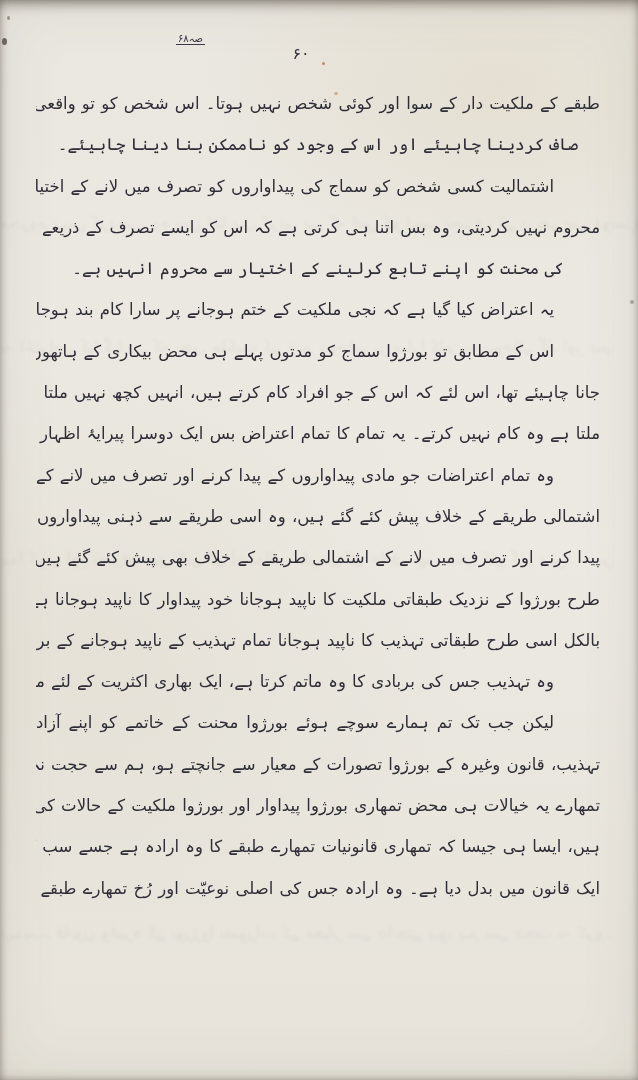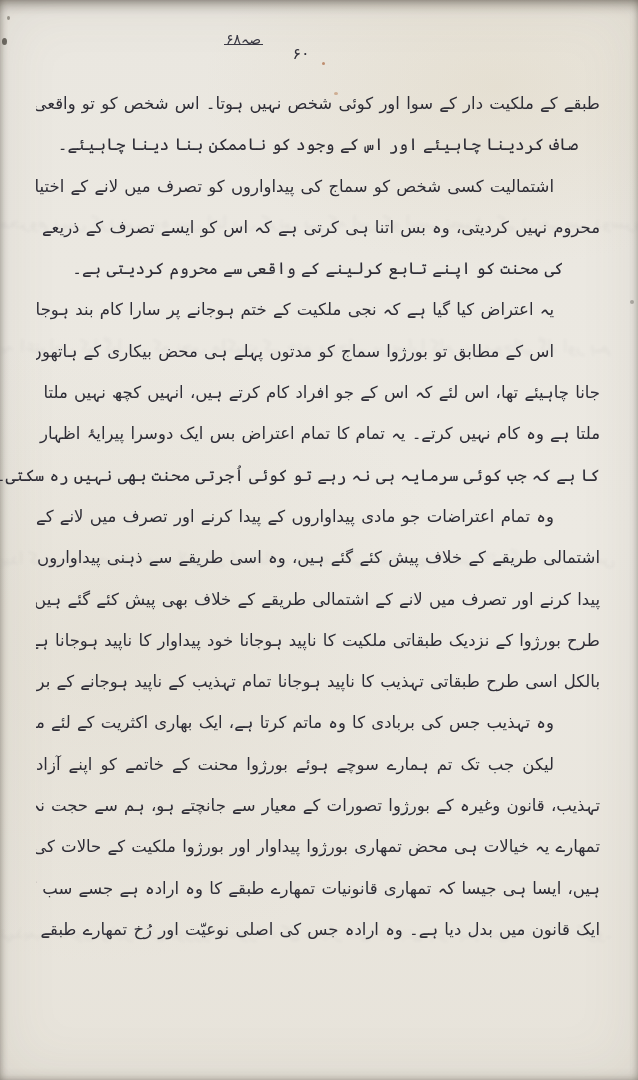--- a/index.html
+++ b/index.html
@@ -36,24 +36,23 @@
     font-size:16.5px;
     text-align:justify;text-align-last:justify;
     white-space:nowrap;overflow:hidden;
     word-spacing:1px;
     position:relative;
   }
   .line.first{padding-right:46px;}
   .line.center{text-align-last:center;overflow:visible;font-family:Liberation Serif, serif;}
   .fnmark{
     position:absolute;top:-7px;left:140px;
-    font-size:14px;line-height:10px;color:#3a3944;
+    font-size:10px;line-height:10px;color:#3a3944;
     border-bottom:1px solid #3a3944;padding:0 2px;
     direction:rtl;
-    margin-left:48px;
   }
   
   .ghost{
     position:absolute;left:0;right:0;z-index:1;
     direction:rtl;font-size:17px;white-space:nowrap;overflow:hidden;
     color:#4a4a55;opacity:.055;filter:blur(1.6px);
     transform:scaleX(-1);
   }
   .speck{position:absolute;border-radius:50%;z-index:3;}
   .speck.red1{width:3px;height:3px;left:322px;top:62px;background:#a85f35;opacity:.65;}
@@ -83,32 +82,31 @@
   <div class="text-block">
 
     <div class="para">
       <div class="line">طبقے کے ملکیت دار کے سوا اور کوئی شخص نہیں ہوتا۔ اس شخص کو تو واقعی راستے سے</div>
       <div class="line center">صاف کردینا چاہیئے اور اس کے وجود کو ناممکن بنا دینا چاہیئے۔</div>
     </div>
 
     <div class="para">
       <div class="line first">اشتمالیت کسی شخص کو سماج کی پیداواروں کو تصرف میں لانے کے اختیار سے</div>
       <div class="line">محروم نہیں کردیتی، وہ بس اتنا ہی کرتی ہے کہ اس کو ایسے تصرف کے ذریعے سے دوسروں</div>
-      <div class="line center">کی محنت کو اپنے تابع کرلینے کے واقعی سے محروم کردیتی ہے۔</div>
+      <div class="line center">کی محنت کو اپنے تابع کرلینے کے اختیار سے محروم انہیں ہے۔</div>
     </div>
 
     <div class="para">
       <div class="line first">یہ اعتراض کیا گیا ہے کہ نجی ملکیت کے ختم ہوجانے پر سارا کام بند ہوجائے گا، اور ہم</div>
     </div>
 
     <div class="para">
       <div class="line first">اس کے مطابق تو بورژوا سماج کو مدتوں پہلے ہی محض بیکاری کے ہاتھوں برباد ہو</div>
       <div class="line">جانا چاہیئے تھا، اس لئے کہ اس کے جو افراد کام کرتے ہیں، انہیں کچھ نہیں ملتا اور جنہیں کچھ</div>
       <div class="line">ملتا ہے وہ کام نہیں کرتے۔ یہ تمام کا تمام اعتراض بس ایک دوسرا پیرایۂ اظہار اس تکرارِ خیالی</div>
-      <div class="line center">کا ہے کہ جب کوئی سرمایہ ہی نہ رہے تو کوئی اُجرتی محنت بھی نہیں رہ سکتی۔</div>
       <span class="fnmark" style="top:-49px;">صہ۶۸</span>
     </div>
 
     <div class="para">
       <div class="line first">وہ تمام اعتراضات جو مادی پیداواروں کے پیدا کرنے اور تصرف میں لانے کے</div>
       <div class="line">اشتمالی طریقے کے خلاف پیش کئے گئے ہیں، وہ اسی طریقے سے ذہنی پیداواروں کے</div>
       <div class="line">پیدا کرنے اور تصرف میں لانے کے اشتمالی طریقے کے خلاف بھی پیش کئے گئے ہیں۔ جس</div>
       <div class="line">طرح بورژوا کے نزدیک طبقاتی ملکیت کا ناپید ہوجانا خود پیداوار کا ناپید ہوجانا ہے ،</div>
       <div class="line">بالکل اسی طرح طبقاتی تہذیب کا ناپید ہوجانا تمام تہذیب کے ناپید ہوجانے کے برابر ہے۔</div>
     </div>

